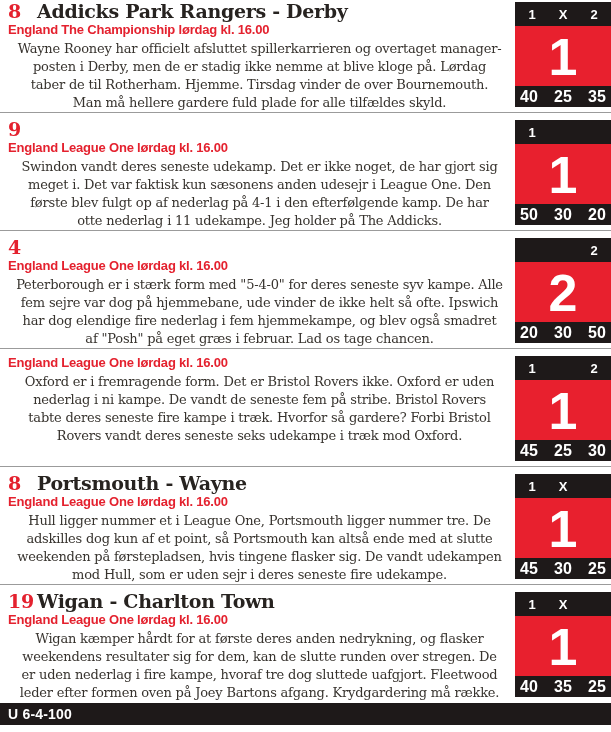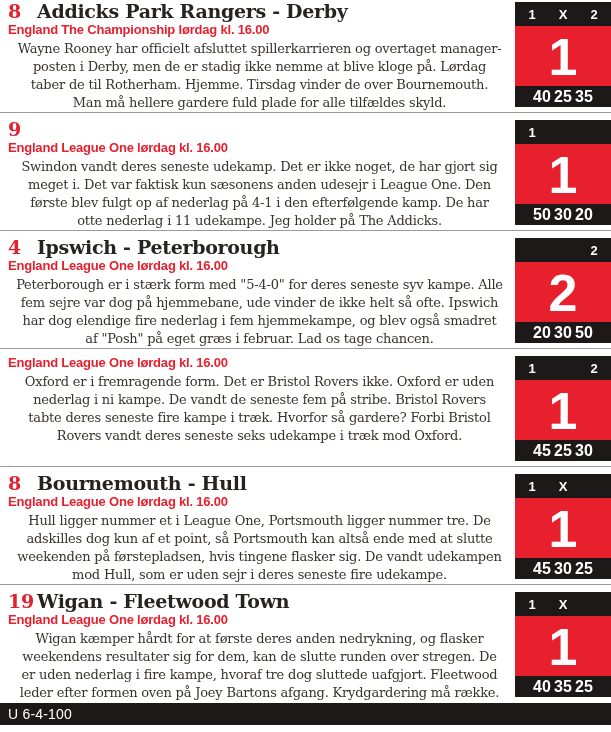--- a/index.html
+++ b/index.html
@@ -41,29 +41,29 @@
     text-align:center;
   }
   .tipbox{
     position:absolute;top:2px;right:0;width:96px;color:#fff;
     font-family:"Liberation Sans", sans-serif;font-weight:bold;
   }
   .bar{
     background:var(--bar-black);display:flex;justify-content:space-between;align-items:center;
   }
   .bar.top{height:24px;padding:0 8px;font-size:13px;}
-  .bar.bottom{height:21px;padding:0 18px;font-size:16px;}
+  .bar.bottom{height:21px;padding:0 5px;font-size:16px;}
   .bar span{min-width:18px;text-align:center;}
   .pick{
     height:60px;background:var(--box-red);display:flex;align-items:center;justify-content:center;
     font-size:52px;line-height:1;padding-top:2px;
   }
   .coupon-footer{
     height:22px;background:var(--bar-black);color:#fff;display:flex;align-items:center;
-    padding-left:8px;font-family:"Liberation Sans", sans-serif;font-weight:normal;font-size:14px;
+    padding-left:8px;font-family:"Liberation Sans", sans-serif;font-weight:bold;font-size:14px;
     letter-spacing:0.2px;
   }
 </style>
 </head>
 <body>
 
 <div class="page">
 
   <section class="match">
     <div class="title-row">
@@ -104,21 +104,20 @@
         <span>50</span>
         <span>30</span>
         <span>20</span>
       </div>
     </aside>
   </section>
 
   <section class="match">
     <div class="title-row">
       <span class="num">4</span>
-      <h2 class="title">Ipswich - Peterborough</h2>
     </div>
     <div class="league">England League One lørdag kl. 16.00</div>
     <p class="body">Peterborough er i stærk form med "5-4-0" for deres seneste syv kampe. Alle fem sejre var dog på hjemmebane, ude vinder de ikke helt så ofte. Ipswich har dog elendige fire nederlag i fem hjemmekampe, og blev også smadret af "Posh" på eget græs i februar. Lad os tage chancen.</p>
     <aside class="tipbox">
       <div class="bar top">
         <span></span>
         <span></span>
         <span>2</span>
       </div>
       <div class="pick">2</div>
@@ -144,21 +143,21 @@
         <span>45</span>
         <span>25</span>
         <span>30</span>
       </div>
     </aside>
   </section>
 
   <section class="match">
     <div class="title-row">
       <span class="num">8</span>
-      <h2 class="title">Bournemouth - Hull</h2>
+      <h2 class="title">Portsmouth - Wayne</h2>
     </div>
     <div class="league">England League One lørdag kl. 16.00</div>
     <p class="body">Hull ligger nummer et i League One, Portsmouth ligger nummer tre. De adskilles dog kun af et point, så Portsmouth kan altså ende med at slutte weekenden på førstepladsen, hvis tingene flasker sig. De vandt udekampen mod Hull, som er uden sejr i deres seneste fire udekampe.</p>
     <aside class="tipbox">
       <div class="bar top">
         <span>1</span>
         <span>X</span>
         <span></span>
       </div>
       <div class="pick">1</div>
@@ -166,21 +165,21 @@
         <span>45</span>
         <span>30</span>
         <span>25</span>
       </div>
     </aside>
   </section>
 
   <section class="match last">
     <div class="title-row">
       <span class="num">19</span>
-      <h2 class="title">Wigan - Fleetwood Town</h2>
+      <h2 class="title">Wigan - Charlton Town</h2>
     </div>
     <div class="league">England League One lørdag kl. 16.00</div>
     <p class="body">Wigan kæmper hårdt for at første deres anden nedrykning, og flasker weekendens resultater sig for dem, kan de slutte runden over stregen. De er uden nederlag i fire kampe, hvoraf tre dog sluttede uafgjort. Fleetwood leder efter formen oven på Joey Bartons afgang. Krydgardering må række.</p>
     <aside class="tipbox">
       <div class="bar top">
         <span>1</span>
         <span>X</span>
         <span></span>
       </div>
       <div class="pick">1</div>

